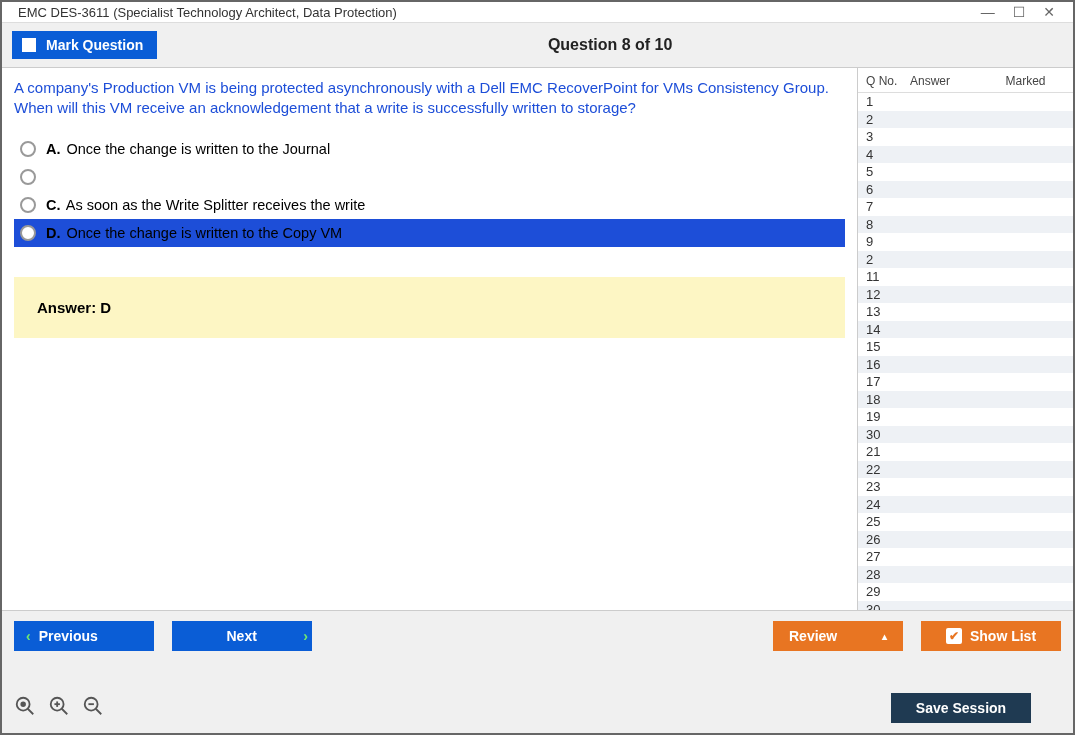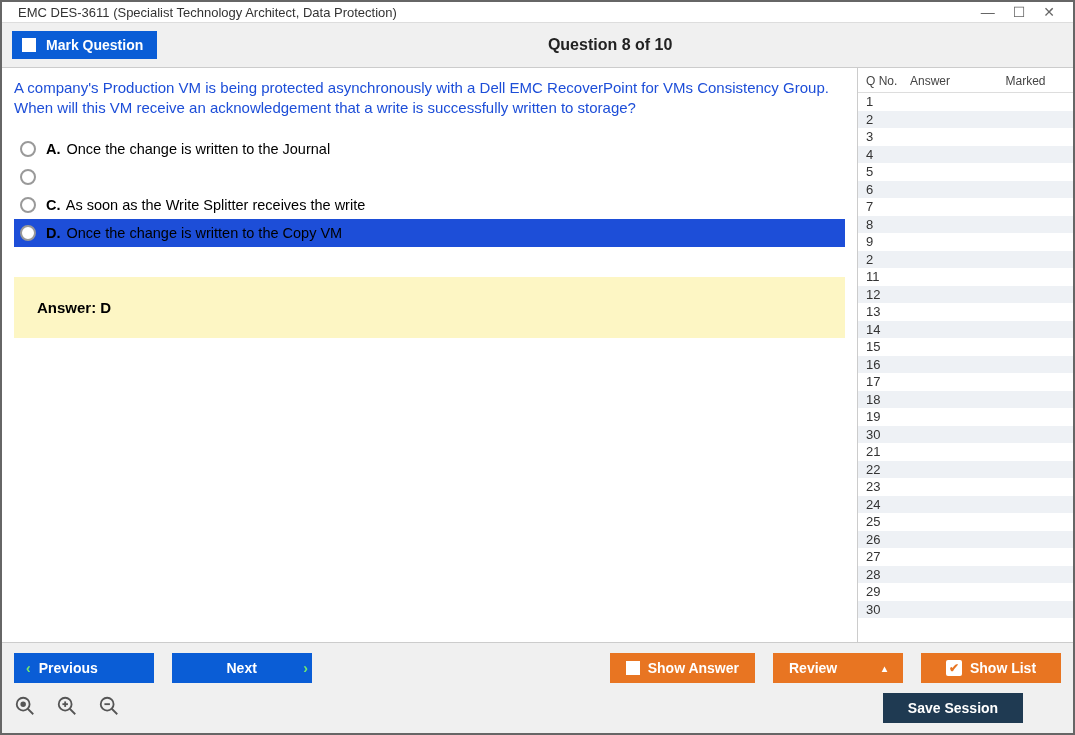--- a/index.html
+++ b/index.html
@@ -31,21 +31,21 @@
 .row:nth-child(even) { background: #eef1f5; }
 .row .col-q { width: 44px; }
 .footer { background: #f0f0f0; border-top: 1px solid #ccc; padding: 10px 12px; display: flex; flex-direction: column; gap: 10px; }
 .foot-row1 { display: flex; align-items: center; gap: 18px; }
 .btn { color: #fff; font-weight: bold; padding: 7px 16px; display: flex; align-items: center; justify-content: center; gap: 8px; cursor: pointer; font-size: 14px; min-width: 140px; }
 .btn-blue { background: #0a5dd6; }
 .btn-orange { background: #e87522; }
 .btn-dark { background: #1f3a52; }
 .btn .chev { font-weight: bold; }
 .spacer { flex: 1; }
-.foot-row2 { display: flex; align-items: center; gap: 20px; }
+.foot-row2 { display: flex; align-items: center; gap: 12px; margin-top: 32px; }
 .zoom { color: #555; font-size: 20px; cursor: pointer; }
 .box-white { width: 14px; height: 14px; background: #fff; display: inline-block; }
 .check { width: 16px; height: 16px; background: #fff; color: #e87522; display: inline-flex; align-items: center; justify-content: center; font-size: 12px; font-weight: bold; border-radius: 2px; }
 .review .arrow { font-size: 10px; margin-left: 20px; }
 </style>
 </head>
 <body>
 <div class="window">
 
 <div class="titlebar">
@@ -192,24 +192,20 @@
   <div class="foot-row1">
     <div class="btn btn-blue" style="justify-content:flex-start;padding-left:12px">
       <span class="chev" style="color:#6fe86f">‹</span>
       <span>Previous</span>
     </div>
     <div class="btn btn-blue" style="justify-content:flex-end;padding-right:4px">
       <span style="flex:1;text-align:center">Next</span>
       <span class="chev" style="color:#6fe86f">›</span>
     </div>
     <div class="spacer"></div>
-    <div class="btn btn-orange">
-      <span class="box-white"></span>
-      <span>Show Answer</span>
-    </div>
     <div class="btn btn-orange review" style="justify-content:space-between;min-width:130px">
       <span>Review</span>
       <span class="arrow">▴</span>
     </div>
     <div class="btn btn-orange">
       <span class="check">✔</span>
       <span>Show List</span>
     </div>
   </div>
   <div class="foot-row2">

